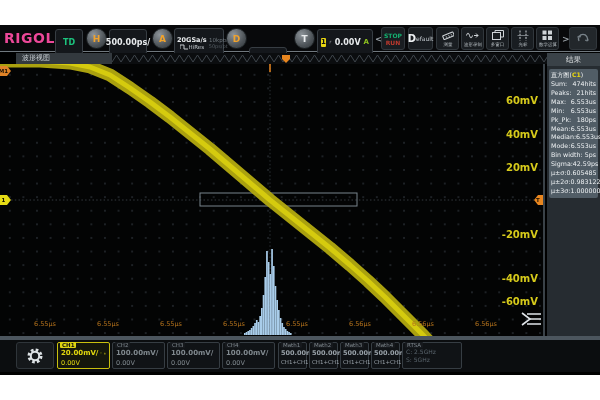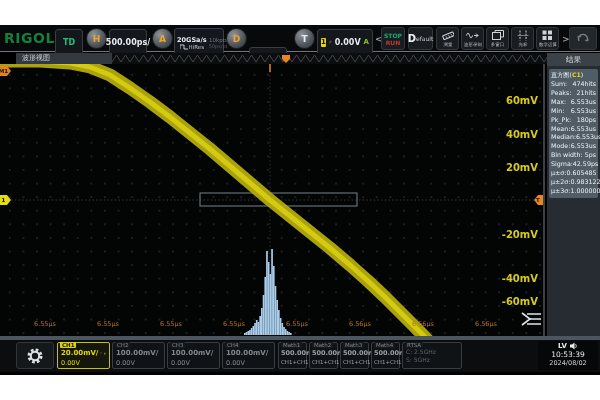--- a/index.html
+++ b/index.html
@@ -1,21 +1,21 @@
 <!DOCTYPE html>
 <html><head>
 <meta charset="utf-8">
 <style>
   * { margin:0; padding:0; box-sizing:border-box; }
   body { width:600px; height:400px; background:#ffffff; font-family:"DejaVu Sans", sans-serif; position:relative; overflow:hidden; }
   .screen { position:absolute; left:0; top:25px; width:600px; height:350px; background:#000; overflow:hidden; }
 
   
   .topbar { position:absolute; left:0; top:0; width:600px; height:27px; background:#08090b; border-bottom:1px solid #70787e; }
-  .logo { position:absolute; left:4px; top:5px; font-size:14px; font-weight:bold; letter-spacing:0.5px; color:#15803d; }
+  .logo { position:absolute; left:4px; top:5px; font-size:14px; font-weight:bold; letter-spacing:0.5px; color:#ec4899; }
   .pill { position:absolute; top:4px; height:26px; background:#14171b; border:1px solid #373d43; border-radius:3px; color:#e8ebed; display:flex; align-items:center; justify-content:center; font-size:8px; font-weight:bold; }
   .knob { position:absolute; top:3px; width:21px; height:21px; border-radius:50%; background:radial-gradient(circle at 35% 30%, #8d949a, #4d5358 60%, #2f3539); border:1px solid #1d2225; display:flex; align-items:center; justify-content:center; font-size:9px; font-weight:bold; }
   .knob.orange { color:#f0a22c; } .knob.white { color:#e8ebed; }
   .samplebox { position:absolute; left:174px; top:3px; width:50px; height:21px; background:#14171b; border:1px solid #373d43; border-radius:3px; display:flex; align-items:center; padding:14px 2px; gap:2px; }
   .samplebox .c1 { flex:1; text-align:center; }
   .samplebox .r1 { font-size:6.5px; color:#e8ebed; font-weight:bold; white-space:nowrap; }
   .samplebox .r2 { font-size:5.5px; color:#c4cace; display:flex; align-items:center; gap:1px; justify-content:center; }
   .samplebox .c2 { text-align:right; }
   .samplebox .d1 { font-size:5.5px; color:#6e767c; } .samplebox .d2 { font-size:5px; color:#565e64; }
   .trigpill { display:flex; gap:3px; padding:0 3px; }
@@ -372,25 +372,14 @@
     <div class="bbox math" style="left:371px;width:29px;padding-left:2px;">
       <span class="tab">Math4</span>
       <div class="l1">500.00mV/</div>
       <div class="l2">CH1+CH1</div>
     </div>
     <div class="bbox rtsa" style="left:402px;width:60px;">
       <span class="tab">RTSA</span>
       <div class="l1">C: 2.5GHz</div>
       <div class="l2">S: 5GHz</div>
     </div>
-    <div class="clockbox">
-      <div class="lv">
-          <span>LV</span>
-        <svg width="8" height="8" viewBox="0 0 8 8">
-            <polygon points="0,2.5 2,2.5 4.5,0.5 4.5,7.5 2,5.5 0,5.5" fill="#e8ecef"></polygon>
-            <path d="M5.5,2 a3,3 0 0 1 0,4" stroke="#e8ecef" stroke-width="0.8" fill="none"></path>
-          </svg>
-      </div>
-      <div class="tm">10:53:39</div>
-      <div class="dt">2024/08/02</div>
-    </div>
   </div>
 </div>
 
 </body></html>

